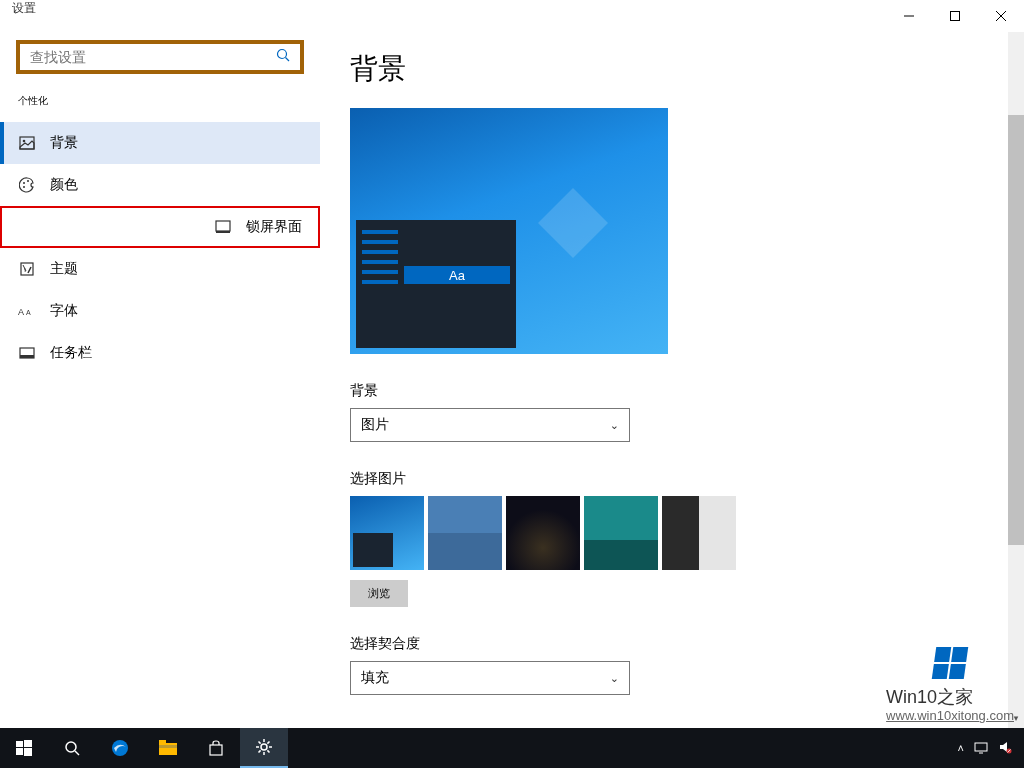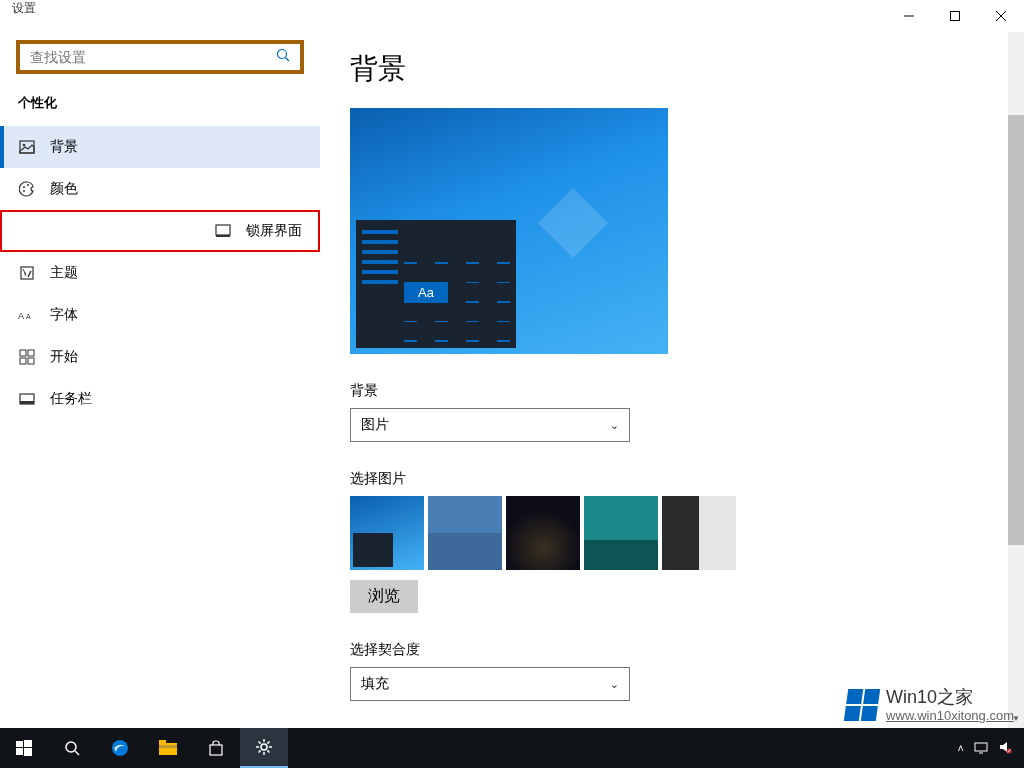--- a/index.html
+++ b/index.html
@@ -12,66 +12,66 @@
 
 .content { display: flex; height: calc(100% - 72px); }
 .sidebar { width: 320px; padding: 8px 0; }
 .home-row { display: flex; align-items: center; gap: 12px; padding: 8px 18px; cursor: pointer; font-size: 14px; margin-bottom: 12px; }
 .home-row .icon { width: 18px; height: 18px; display: flex; align-items: center; justify-content: center; }
 
 .search-box { margin: 0 16px 20px 16px; border: 4px solid #a16207; height: 34px; display: flex; align-items: center; padding: 0 10px; }
 .search-box input { border: none; outline: none; flex: 1; font-size: 14px; color: #666; background: transparent; }
 .search-box .sicon { color: #0067c0; }
 
-.category-title { font-size: 13px; font-weight: 700; padding: 0 18px 14px 18px; }
+.category-title { font-size: 10px; font-weight: 400; padding: 0 18px 14px 18px; }
 .nav-list { list-style: none; }
 .nav-item { display: flex; align-items: center; gap: 14px; padding: 12px 18px; font-size: 14px; cursor: pointer; position: relative; }
 .nav-item.active { background: #dee8f7; }
 .nav-item.active::before { content: ""; position: absolute; left: 0; top: 0; bottom: 0; width: 4px; background: #0067c0; }
 .nav-item .icon { width: 18px; height: 18px; display: flex; align-items: center; justify-content: center; color: #333; }
 .nav-item.highlighted { outline: 2px solid #d00; outline-offset: -2px; justify-content: flex-end; }
 
 .main { flex: 1; padding: 18px 30px 0 30px; overflow-y: auto; position: relative; }
 .main h1 { font-size: 28px; font-weight: 400; margin-bottom: 20px; }
 .preview { width: 318px; height: 246px; background: linear-gradient(160deg, #0a5fb0 0%, #1e90e8 40%, #44b3f5 100%); position: relative; margin-bottom: 28px; }
 .preview .sun { position: absolute; right: 60px; top: 80px; width: 70px; height: 70px; background: rgba(255,255,255,0.15); clip-path: polygon(50% 0, 100% 50%, 50% 100%, 0 50%); }
 .preview .taskbar-sim { position: absolute; left: 6px; bottom: 6px; width: 160px; height: 128px; background: #1a2430; }
-.taskbar-sim .grid { position: absolute; left: 48px; top: 10px; right: 6px; bottom: 6px; display: grid; grid-template-columns: repeat(4, 1fr); grid-template-rows: repeat(5, 1fr); gap: 18px; margin-top: 32px; }
+.taskbar-sim .grid { position: absolute; left: 48px; top: 10px; right: 6px; bottom: 6px; display: grid; grid-template-columns: repeat(2, 1fr); grid-template-rows: repeat(5, 1fr); gap: 18px; }
 .taskbar-sim .tile { background: #0067c0; }
 .taskbar-sim .tile.big { grid-column: span 2; grid-row: span 2; display: flex; align-items: center; justify-content: center; color: #fff; font-size: 13px; }
 .taskbar-sim .lines { position: absolute; left: 6px; top: 10px; width: 36px; }
 .taskbar-sim .lines div { height: 4px; background: #0067c0; margin-bottom: 6px; }
 
 .field-label { font-size: 14px; margin-bottom: 8px; }
 .dropdown { width: 280px; height: 34px; border: 1px solid #777; display: flex; align-items: center; padding: 10px 10px; font-size: 14px; margin-bottom: 28px; cursor: pointer; justify-content: space-between; }
 .dropdown .chev { font-size: 11px; color: #333; }
 
 .thumbs { display: flex; gap: 4px; margin-bottom: 10px; }
 .thumb { width: 74px; height: 74px; background: #555; cursor: pointer; }
 .thumb.t1 { background: linear-gradient(160deg,#0a5fb0,#44b3f5); position: relative; }
 .thumb.t1::after { content:""; position:absolute; left:3px; bottom:3px; width:40px; height:34px; background:#1a2430; }
 .thumb.t2 { background: linear-gradient(#4a7fb5 50%, #3d6a9a 50%); }
 .thumb.t3 { background: radial-gradient(circle at 50% 70%, #3a3020 0%, #0d0d18 60%); }
 .thumb.t4 { background: linear-gradient(#1a8a8a 60%, #0d5555 60%); }
 .thumb.t5 { background: linear-gradient(90deg, #2a2a2a 50%, #e5e5e5 50%); }
 
-.browse-btn { padding: 6px 18px; font-size: 16px; background: #ccc; border: none; cursor: pointer; margin-bottom: 28px; }
+.browse-btn { padding: 6px 18px; font-size: 11px; background: #ccc; border: none; cursor: pointer; margin-bottom: 28px; }
 
 .scrollbar-track { position: absolute; right: 0; top: 32px; bottom: 40px; width: 16px; background: #f0f0f0; }
 .scrollbar-thumb { position: absolute; right: 0; top: 115px; width: 16px; height: 430px; background: #c0c0c0; }
 .scrollbar-arrow { position: absolute; right: 0; width: 16px; height: 16px; display: flex; align-items: center; justify-content: center; font-size: 9px; color: #555; }
 .scrollbar-arrow.up { top: 100px; }
 .scrollbar-arrow.down { bottom: 42px; }
 
 .win-taskbar { position: absolute; left: 0; right: 0; bottom: 0; height: 40px; background: #101318; display: flex; align-items: center; }
 .tb-item { width: 48px; height: 40px; display: flex; align-items: center; justify-content: center; color: #fff; cursor: pointer; }
 .tb-item.active { background: #2a3540; border-bottom: 2px solid #76b9ed; }
 .tb-right { margin-left: auto; display: flex; align-items: center; gap: 10px; padding-right: 12px; color: #fff; font-size: 11px; }
 
-.watermark { position: absolute; right: 10px; bottom: 44px; display: flex; align-items: center; gap: 8px; color: #333; font-size: 14px; }
+.watermark { position: absolute; right: 10px; bottom: 44px; display: flex; align-items: center; gap: 8px; color: #333; font-size: 14px; flex-direction: column; }
 .watermark .logo { display: grid; grid-template-columns: 1fr 1fr; grid-template-rows: 1fr 1fr; gap: 2px; width: 32px; height: 32px; transform: skewX(-8deg); }
 .watermark .logo div { background: #0067c0; }
 .watermark .txt { line-height: 1.2; }
 .watermark .txt .big { font-size: 18px; font-weight: 500; }
 .watermark .txt .small { font-size: 13px; color: #666; text-decoration: underline; }
 </style>
 </head>
 <body>
 
 <div class="titlebar">
@@ -152,31 +152,20 @@
             <svg width="18" height="14" viewBox="0 0 18 14">
               <text x="0" y="11" font-size="9" fill="#333" font-family="sans-serif">A</text>
               <text x="8" y="11" font-size="7" fill="#333" font-family="sans-serif">A</text>
             </svg>
           </span>
           <span>字体</span>
         </li>
         <li class="nav-item">
           <span class="icon">
             <svg width="16" height="16" viewBox="0 0 16 16">
-              <rect x="1" y="1" width="6" height="6" fill="none" stroke="#333"></rect>
-              <rect x="9" y="1" width="6" height="6" fill="none" stroke="#333"></rect>
-              <rect x="1" y="9" width="6" height="6" fill="none" stroke="#333"></rect>
-              <rect x="9" y="9" width="6" height="6" fill="none" stroke="#333"></rect>
-            </svg>
-          </span>
-          <span>开始</span>
-        </li>
-        <li class="nav-item">
-          <span class="icon">
-            <svg width="16" height="16" viewBox="0 0 16 16">
               <rect x="1" y="3" width="14" height="10" fill="none" stroke="#333" stroke-width="1.2"></rect>
               <rect x="1" y="10" width="14" height="3" fill="#333"></rect>
             </svg>
           </span>
           <span>任务栏</span>
         </li>
       </ul>
   </aside>
 
   <main class="main">

